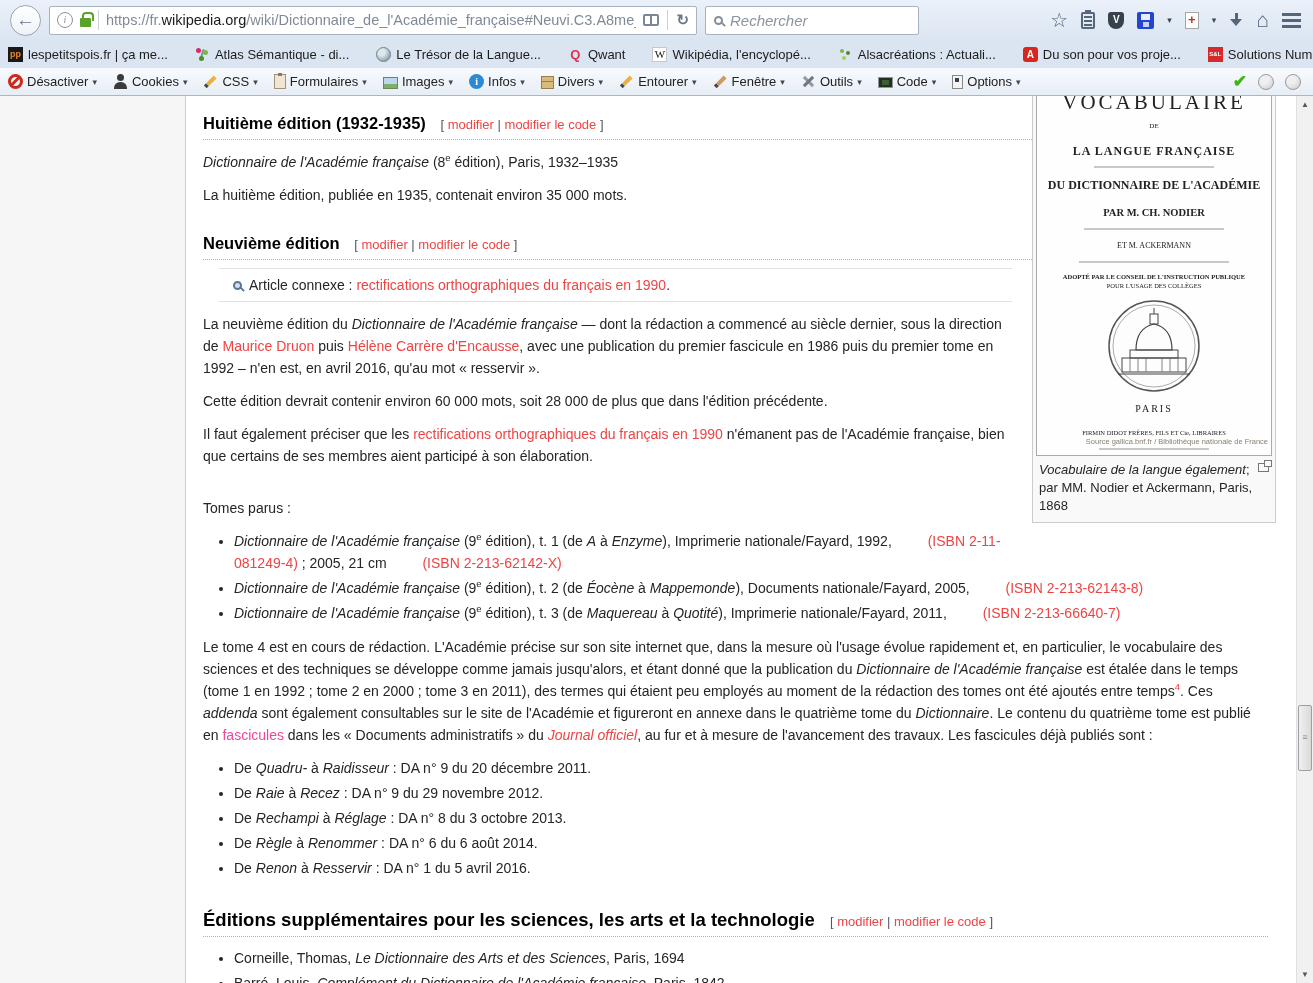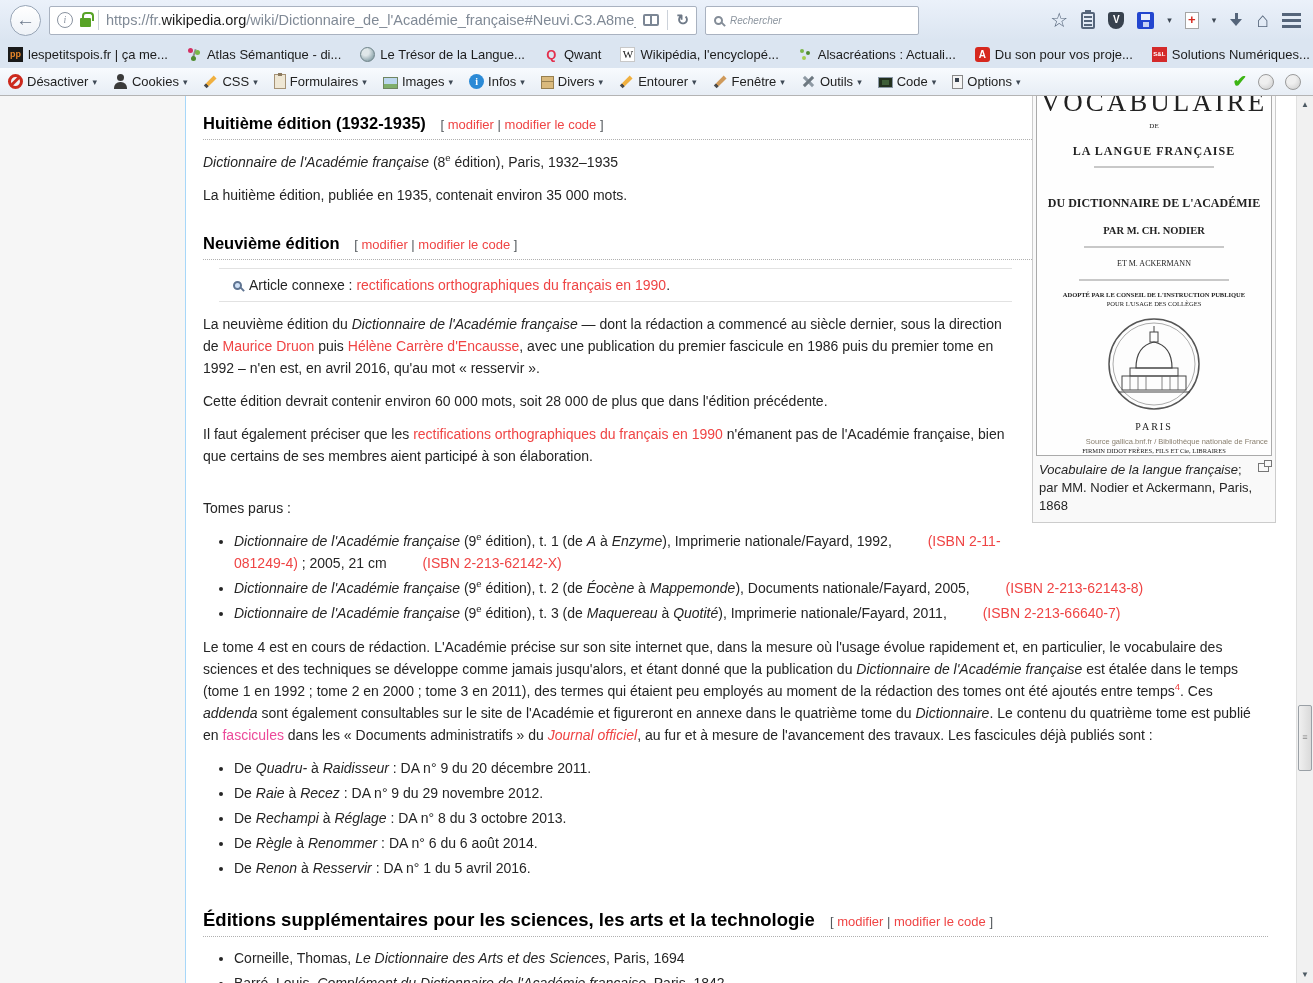--- a/index.html
+++ b/index.html
@@ -8,21 +8,21 @@
 
   
   .nav { height:40px; background:linear-gradient(#ebf1fa,#dbe5f1); display:flex; align-items:center; padding:0 10px; gap:8px; }
   .backbtn { width:31px; height:31px; border-radius:50%; background:linear-gradient(#ffffff,#eef2f7); border:1px solid #98a5b6; color:#6d7a8c; font-size:19px; line-height:28px; text-align:center; flex:none; }
   .urlbar { width:648px; height:29px; background:#fff; border:1px solid #a9b2c0; border-radius:2px; display:flex; align-items:center; padding:0 7px; gap:7px; font-size:14.5px; color:#808a96; white-space:nowrap; overflow:hidden; }
   .urlbar .dom { color:#1a1a1a; }
   .vdiv { width:1px; height:20px; background:#ccd2da; flex:none; }
   .urltext { overflow:hidden; text-overflow:clip; flex:1; }
   .url-right { margin-left:auto; display:flex; align-items:center; gap:8px; }
   .searchbox { width:214px; height:29px; background:#fff; border:1px solid #a9b2c0; border-radius:2px; display:flex; align-items:center; padding:0 8px; gap:7px; }
-  .searchbox input { border:0; outline:0; width:150px; font-size:10px; font-style:italic; color:#333; background:transparent; font-family:"Liberation Sans",sans-serif; }
+  .searchbox input { border:0; outline:0; width:150px; font-size:15px; font-style:italic; color:#333; background:transparent; font-family:"Liberation Sans",sans-serif; }
   .searchbox input::placeholder { color:#8b949e; font-style:italic; }
   .navicons { margin-left:auto; display:flex; align-items:center; gap:13px; padding-right:2px; }
   .ic { display:inline-block; position:relative; flex:none; }
   .caret { font-size:9px; color:#3e4854; }
 
   
   .i-info { width:16px; height:16px; border:1.5px solid #8a93a0; border-radius:50%; color:#8a93a0; font-size:10px; font-family:"Liberation Serif",serif; font-style:italic; text-align:center; line-height:13px; }
   .i-lock { width:11px; height:9px; background:#58a327; border-radius:1px; margin-top:5px; }
   .i-lock::before { content:""; position:absolute; top:-6px; left:1.5px; width:8px; height:7px; border:2px solid #58a327; border-bottom:0; border-radius:4px 4px 0 0; }
   .i-reader { width:16px; height:12px; border:2px solid #7c8795; border-radius:2px; }
@@ -39,21 +39,21 @@
   .i-floppy::before { content:""; position:absolute; top:2px; left:4px; width:9px; height:6px; background:#e9eefc; }
   .i-floppy::after { content:""; position:absolute; bottom:2px; left:6px; width:6px; height:5px; background:#c7d2f5; }
   .i-reddoc { width:14px; height:17px; background:#fff; border:1px solid #a5a5a5; color:#d6281e; font-weight:bold; font-size:13px; text-align:center; line-height:14px; }
   .i-down { width:14px; height:15px; }
   .i-down::before { content:""; position:absolute; left:5.5px; top:0; width:3px; height:7px; background:#55657a; }
   .i-down::after { content:""; position:absolute; left:1px; top:6px; border:6px solid transparent; border-top:7px solid #55657a; }
   .i-home { font-size:21px; color:#55657a; line-height:20px; }
   .i-menu { width:19px; height:3px; background:#55657a; box-shadow:0 6px 0 #55657a, 0 12px 0 #55657a; margin-bottom:12px; }
 
   
-  .bmbar { height:28px; background:#dbe5f1; display:flex; gap:19px; padding:0 8px; font-size:13px; color:#1c1c1c; white-space:nowrap; }
+  .bmbar { height:28px; background:#dbe5f1; display:flex; gap:27px; padding:0 8px; font-size:13px; color:#1c1c1c; white-space:nowrap; }
   .bm { display:flex; align-items:center; gap:5px; }
   .bi { width:15px; height:15px; flex:none; display:inline-block; position:relative; text-align:center; }
   .b-pp { background:#191919; color:#e8862a; font-size:9px; font-weight:bold; line-height:15px; }
   .b-atlas::before { content:""; position:absolute; left:6px; top:2px; width:2px; height:11px; background:#8c8c8c; transform:rotate(18deg); }
   .b-atlas::after { content:""; position:absolute; left:1px; top:1px; width:5px; height:5px; border-radius:50%; background:#d42f63; box-shadow:7px 2px 0 #7ab648, 3px 8px 0 #4e8c2f; }
   .b-globe { border-radius:50%; background:radial-gradient(circle at 35% 32%, #dfe7e9 0 28%, #90a7ae 75%); border:1px solid #6d8287; }
   .b-qwant { color:#e3304d; font-size:13px; font-weight:bold; line-height:15px; }
   .b-wiki { background:#fff; border:1px solid #c8c8c8; color:#111; font-family:"Liberation Serif",serif; font-size:11px; line-height:13px; }
   .b-alsa::after { content:""; position:absolute; left:2px; top:2px; width:4px; height:4px; border-radius:50%; background:#7ab648; box-shadow:6px 2px 0 #4e8c2f, 2px 7px 0 #a5cf4e; }
   .b-avira { background:#d6281e; border-radius:3px; color:#fff; font-size:10px; font-weight:bold; line-height:15px; }
@@ -104,24 +104,24 @@
   .loupe { width:9px; height:9px; border:2px solid #5f7491; border-radius:50%; background:#cfe0f5; position:relative; flex:none; }
   .loupe::after { content:""; position:absolute; width:2px; height:6px; background:#5f7491; transform:rotate(-45deg); right:-3px; bottom:-4px; }
   .mw ul { margin:10px 0 12px 31px; }
   .mw li { margin-bottom:3px; }
   .tparus { margin-top:30px !important; }
 
   
   .thumb { float:right; width:244px; margin:-28px -8px 12px 20px; }
   .thumbinner { border:1px solid #ccc; background:#f9f9f9; padding:3px; }
   .cover { border:1px solid #aaa; background:#fefefe; height:372px; position:relative; text-align:center; font-family:"Liberation Serif","DejaVu Serif",serif; color:#222; padding-top:6px; overflow:hidden; }
-  .cv1 { font-size:27px; letter-spacing:3px; }
+  .cv1 { font-size:21px; letter-spacing:3px; }
   .cv2 { font-size:7px; margin-top:2px; }
   .cv3 { font-size:12px; font-weight:bold; letter-spacing:1px; margin-top:3px; }
-  .cv4 { font-size:12px; font-weight:bold; margin-top:24px; }
+  .cv4 { font-size:12px; font-weight:bold; margin-top:6px; }
   .cv5 { font-size:10.5px; font-weight:bold; margin-top:6px; }
   .cv6 { font-size:8px; margin-top:5px; }
   .cv7 { font-size:6.5px; font-weight:bold; margin-top:10px; line-height:8px; }
   .cv8 { font-size:6.5px; line-height:9px; }
   .cv9 { font-size:10px; letter-spacing:2px; margin-top:4px; }
   .cv10 { font-size:6.5px; margin-top:2px; }
   .cv11 { font-size:7px; margin-top:4px; }
   .tiny { height:2px; background:#9a9a9a; margin:4px auto 0; opacity:.55; }
   .src { position:absolute; right:3px; bottom:2px; font-size:7.5px; color:#8a8070; font-family:"Liberation Sans",sans-serif; }
   .capt { padding:5px 3px 4px; font-size:13px; line-height:18px; color:#252525; }
@@ -307,21 +307,21 @@
             <line x1="12" y1="76" x2="84" y2="76" stroke="#444" stroke-width="1.2"></line>
           </svg>
           <div class="cv9">PARIS</div>
           <div class="cv10">FIRMIN DIDOT FRÈRES, FILS ET Cie, LIBRAIRES</div>
           <div class="tiny" style="width:110px"></div>
           <div class="cv11">1868</div>
           <div class="src">Source gallica.bnf.fr / Bibliothèque nationale de France</div>
         </div>
         <div class="capt">
           <span class="mag2"></span>
-          <span><span class="i">Vocabulaire de la langue française</span><span>; par MM. Nodier et Ackermann, Paris, 1868</span></span>
+          <span><span class="i">Vocabulaire de la langue également</span><span>; par MM. Nodier et Ackermann, Paris, 1868</span></span>
         </div>
       </div>
     </div>
 
     <h4 class="wh">
       <span>Huitième édition (1932-1935)</span>
       <span class="ed"><span class="b">[</span> <span class="a">modifier</span> <span class="b">|</span> <span class="a">modifier le code</span> <span class="b">]</span></span>
     </h4>
     <p><span class="i">Dictionnaire de l'Académie française</span><span> (8</span><sup class="sup">e</sup><span> édition), Paris, 1932–1935</span></p>
     <p>La huitième édition, publiée en 1935, contenait environ 35 000 mots.</p>

